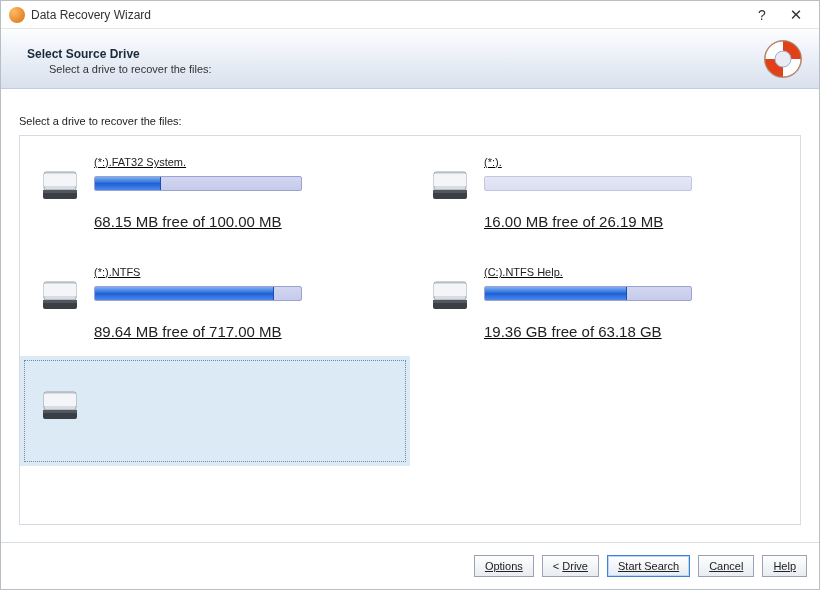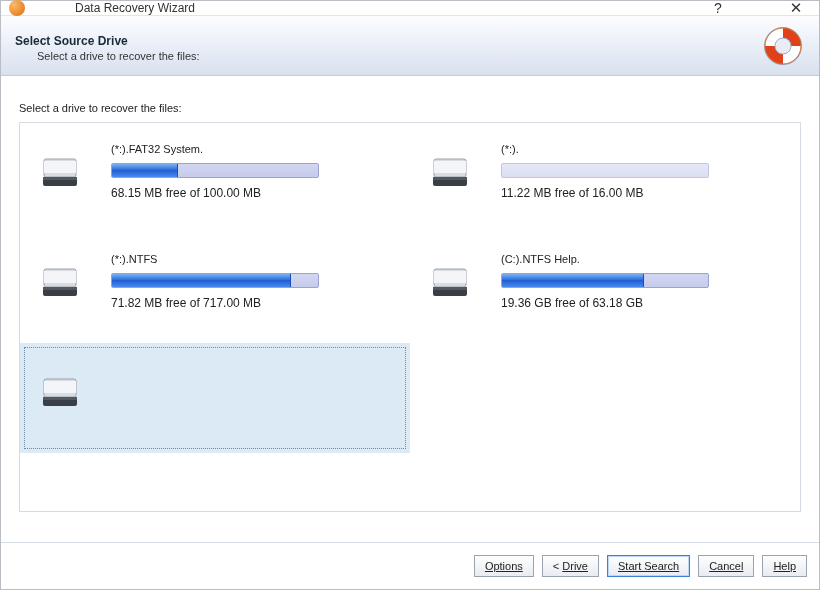--- a/index.html
+++ b/index.html
@@ -1,72 +1,73 @@
 <!DOCTYPE html>
 <html><head>
 <meta charset="utf-8">
 <style>
   * { box-sizing: border-box; font-family: "Tahoma", "Segoe UI", sans-serif; }
   html, body { margin: 0; padding: 0; }
   body { width: 820px; height: 590px; background: #fff; }
 
   .window { width: 820px; height: 590px; border: 1px solid #b8bec4; background: #fff; display: flex; flex-direction: column; }
 
-  .titlebar { height: 15px; display: flex; align-items: center; padding: 0 6px 0 8px; border-bottom: 1px solid #e2e6ea; gap: 44px; }
+  .titlebar { height: 28px; display: flex; align-items: center; padding: 0 6px 0 8px; border-bottom: 1px solid #e2e6ea; }
   .titlebar .app-icon { width: 16px; height: 16px; border-radius: 50%; margin-right: 6px;
     background: radial-gradient(circle at 30% 30%, #ffba63, #d86f12); position: relative; }
   .titlebar .title { font-size: 12px; color: #333; }
   .titlebar .spacer { flex: 1; }
   .titlebar .tbtn { width: 34px; height: 22px; display: flex; align-items: center; justify-content: center; font-size: 14px; color: #333; cursor: default; }
   .titlebar .tbtn:last-child { font-size: 15px; }
 
   .header {
     height: 60px;
     background: linear-gradient(#fdfdff, #e6ecf5 60%, #d9e1ee);
     border-bottom: 1px solid #c1cddc;
     display: flex; align-items: center;
     padding: 0 14px 0 14px;
   }
-  .header-text { flex: 1; padding-top: 4px; }
+  .header-text { flex: 1; padding-top: 4px; margin-left: 12px; }
   .header-title { font-size: 12px; font-weight: bold; color: #1a2a3a; }
   .header-sub { font-size: 11px; color: #333; padding-left: 22px; margin-top: 2px; }
   .header-icon { width: 44px; height: 44px; }
 
   .content { flex: 1; padding: 26px 18px 8px 18px; border-bottom: 1px solid #d7dde4; }
   .instr { font-size: 11px; color: #222; margin-bottom: 8px; }
   .drive-list {
     width: 100%; height: 390px;
     border: 1px solid #d5dbe2; background: #fff;
     display: flex; flex-wrap: wrap; align-content: flex-start;
   }
   .drive-item {
     width: 50%; height: 110px; padding: 20px 20px 12px 20px;
-    display: flex; gap: 31px;
+    display: flex; gap: 14px;
     cursor: default;
+    text-decoration: underline;
   }
   .drive-item.selected { background: #dceaf6; outline: 1px dotted #6f8aa5; outline-offset: -5px; }
 
   .drive-icon { width: 40px; height: 40px; margin-top: 10px; }
   .drive-icon svg { width: 40px; height: 40px; }
 
   .drive-body { flex: 1; display: flex; flex-direction: column; gap: 6px; }
   .drive-name { font-size: 11px; color: #222; min-height: 14px; }
   .bar {
     width: 208px; height: 15px;
     background: linear-gradient(#d2d6f0, #c6cbec);
     border: 1px solid #9aa2d0; border-radius: 2px;
     position: relative; overflow: hidden;
   }
   .bar.muted { background: linear-gradient(#e5e7f5, #dcdff1); border-color:#c2c6e0; }
   .bar .fill {
     height: 100%;
     background: linear-gradient(#7db0f0, #2a6fe0 45%, #1f5bd0 46%, #4a8aef);
     border-right: 1px solid #1a4fb0;
   }
-  .drive-free { font-size: 12px; color: #222; margin-top: 2px; }
+  .drive-free { font-size: 15px; color: #222; margin-top: 16px; }
 
   .footer { height: 46px; display: flex; align-items: center; justify-content: flex-end; gap: 8px; padding: 0 12px; }
   .btn {
     font-size: 11px; color: #222; background: linear-gradient(#fefefe, #e8ecf1);
     border: 1px solid #9aa4b0; border-radius: 0; padding: 4px 10px; cursor: default; text-align: center;
   }
   .btn.primary { border: 1px solid #3b82d6; box-shadow: 0 0 0 1px #bcd7f5 inset; text-decoration: underline; }
   .btn u { text-decoration: underline; }
 </style>
 </head>
@@ -122,36 +123,36 @@
         <div class="drive-item">
           <div class="drive-icon"><svg viewBox="0 0 40 40">
               <rect x="4" y="6" width="32" height="18" rx="2" fill="#d9dde2" stroke="#9aa2ad"></rect>
               <rect x="4" y="8" width="32" height="12" fill="#f3f5f8"></rect>
               <rect x="3" y="24" width="34" height="9" rx="2" fill="#3a3f45"></rect>
               <rect x="3" y="24" width="34" height="3" fill="#52585f"></rect>
             </svg></div>
           <div class="drive-body">
             <div class="drive-name">(*:).</div>
             <div class="bar muted"></div>
-            <div class="drive-free">11.22 MB free of 16.00 MB</div>
+            <div class="drive-free">16.00 MB free of 26.19 MB</div>
           </div>
         </div>
         <div class="drive-item">
           <div class="drive-icon"><svg viewBox="0 0 40 40">
               <rect x="4" y="6" width="32" height="18" rx="2" fill="#d9dde2" stroke="#9aa2ad"></rect>
               <rect x="4" y="8" width="32" height="12" fill="#f3f5f8"></rect>
               <rect x="3" y="24" width="34" height="9" rx="2" fill="#3a3f45"></rect>
               <rect x="3" y="24" width="34" height="3" fill="#52585f"></rect>
             </svg></div>
           <div class="drive-body">
             <div class="drive-name">(*:).NTFS</div>
             <div class="bar">
               <div class="fill" style="width: 87%;"></div>
             </div>
-            <div class="drive-free">71.82 MB free of 717.00 MB</div>
+            <div class="drive-free">89.64 MB free of 717.00 MB</div>
           </div>
         </div>
         <div class="drive-item">
           <div class="drive-icon"><svg viewBox="0 0 40 40">
               <rect x="4" y="6" width="32" height="18" rx="2" fill="#d9dde2" stroke="#9aa2ad"></rect>
               <rect x="4" y="8" width="32" height="12" fill="#f3f5f8"></rect>
               <rect x="3" y="24" width="34" height="9" rx="2" fill="#3a3f45"></rect>
               <rect x="3" y="24" width="34" height="3" fill="#52585f"></rect>
             </svg></div>
           <div class="drive-body">

